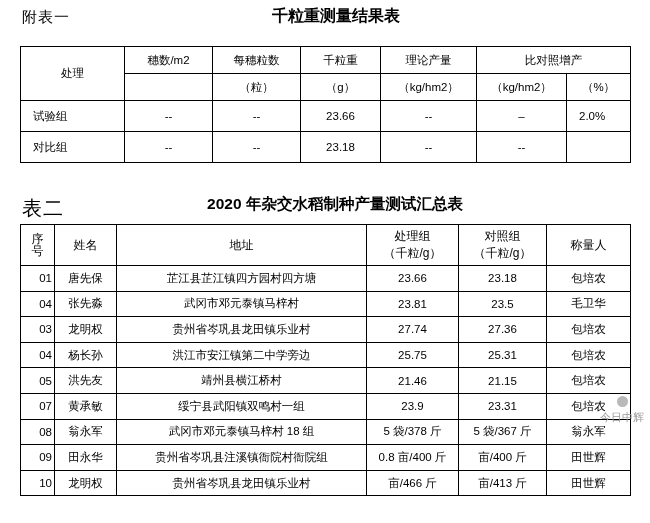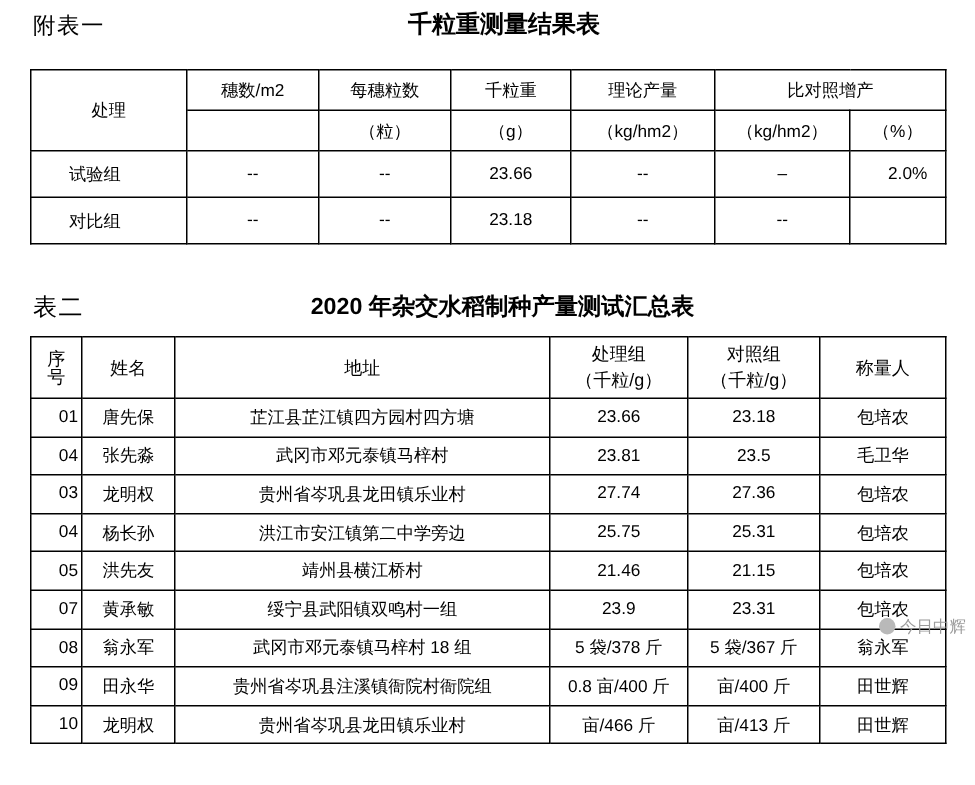--- a/index.html
+++ b/index.html
@@ -64,36 +64,36 @@
     text-align: center;
     vertical-align: middle;
     padding: 2px 1px;
     font-weight: normal;
   }
   .t1 .r1 td { height: 22px; }
   .t1 .r2 td { height: 22px; }
   .t1 .body td { height: 26px; }
   .t1 .lbl {
     text-align: left;
-    padding-left: 25px;
+    padding-left: 12px;
   }
 
   
   .sec2-head {
     position: absolute;
     left: 0;
     top: 190px;
     width: 650px;
     height: 30px;
   }
   .sec2-label {
     position: absolute;
     left: 22px;
     top: 5px;
-    font-size: 16px;
+    font-size: 20px;
     font-family: Liberation Mono, monospace;
     letter-spacing: 1px;
   }
   .sec2-title {
     position: absolute;
     left: 0;
     right: 0;
     top: 4px;
     text-align: center;
     font-size: 15.5px;
@@ -126,20 +126,21 @@
   .wm {
     position: absolute;
     right: 6px;
     bottom: 2px;
     font-size: 11px;
     color: #9b9b9b;
     font-family: "Liberation Sans", "DejaVu Sans", sans-serif;
     display: flex;
     align-items: center;
     gap: 3px;
+    flex-direction: column;
   }
   .wm-dot {
     width: 11px; height: 11px;
     border-radius: 50%;
     background: #b9b9b9;
     display: inline-block;
   }
 </style>
 </head>
 <body>

